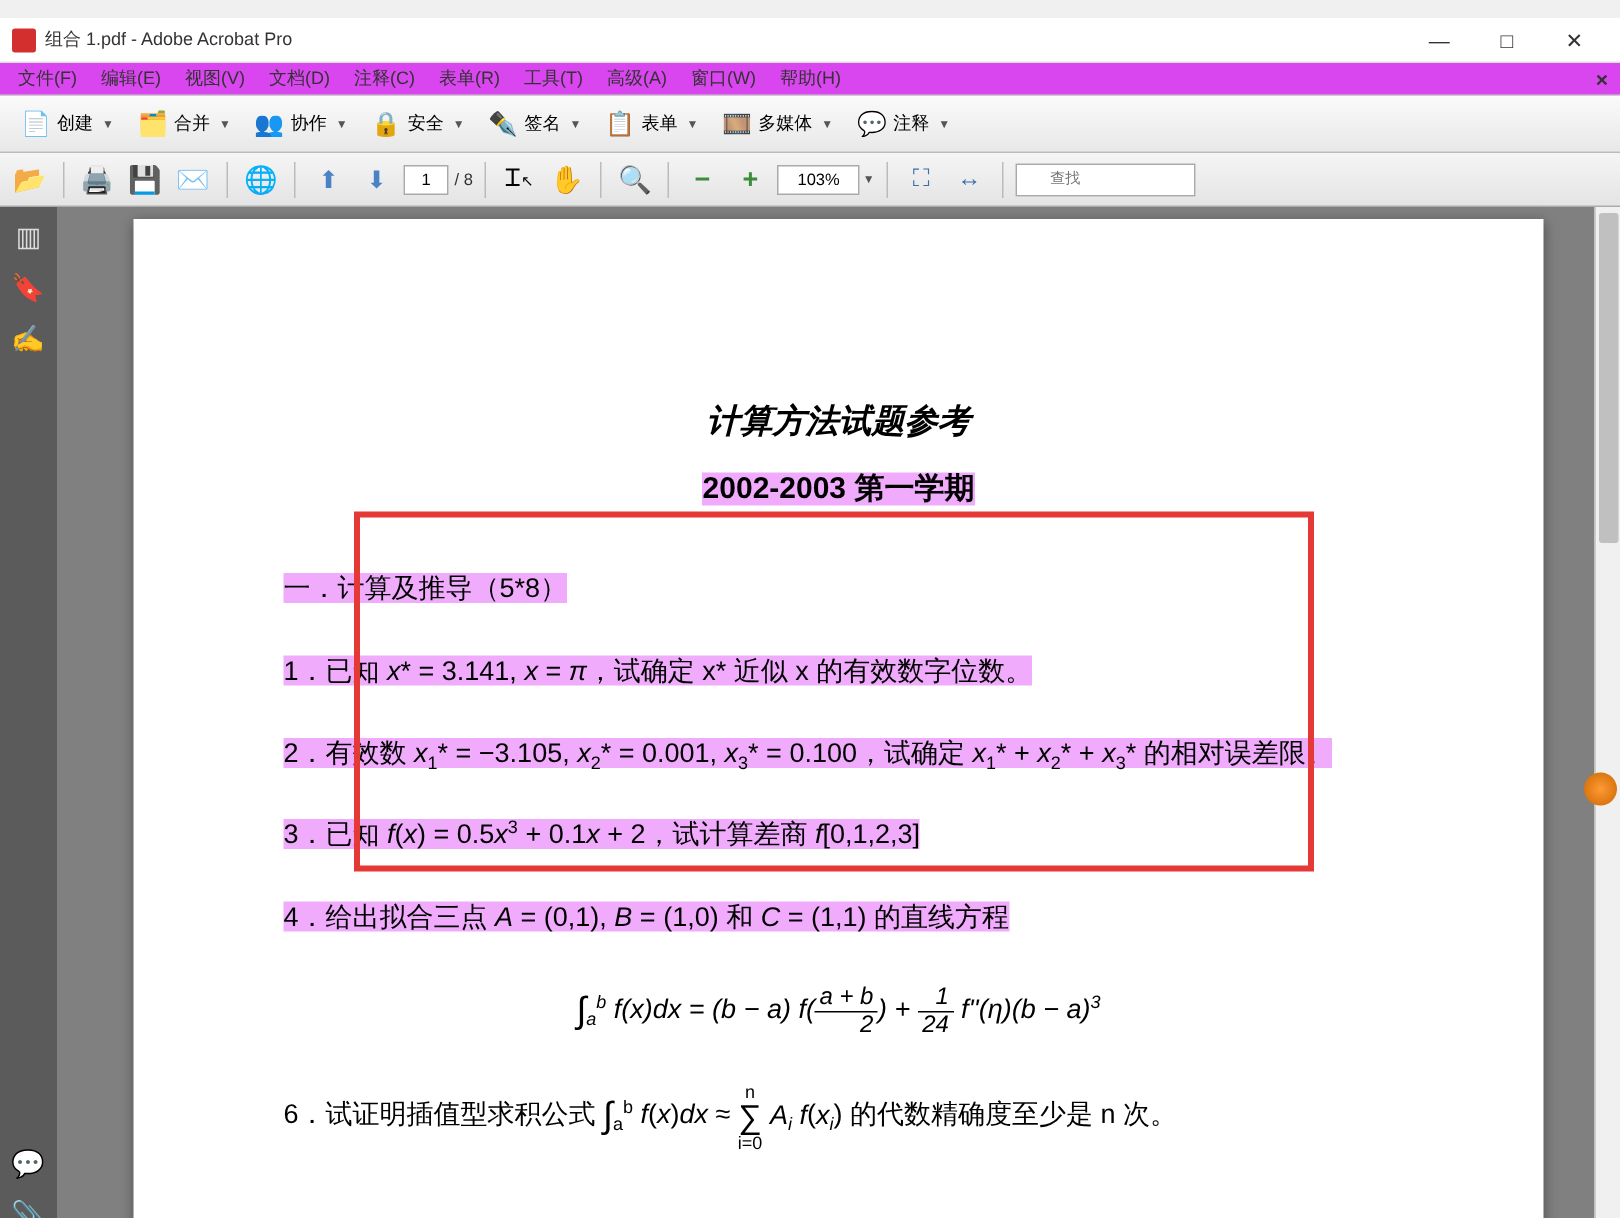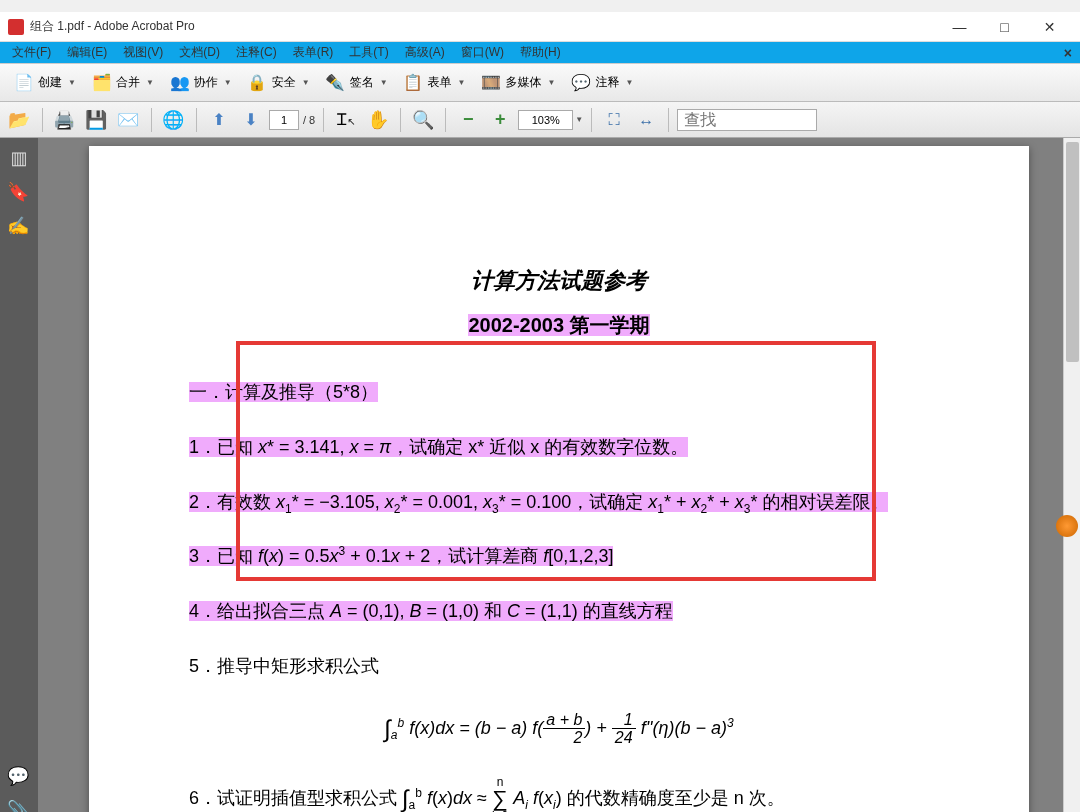--- a/index.html
+++ b/index.html
@@ -4,36 +4,36 @@
 <style>
 * { margin: 0; padding: 0; box-sizing: border-box; font-family: "Microsoft YaHei", "Segoe UI", sans-serif; }
 body { width: 1080px; height: 812px; background: #f0f0f0; overflow: hidden; position: relative; }
 
 .titlebar { height: 30px; background: #fff; display: flex; align-items: center; padding: 0 8px; border-bottom: 1px solid #ddd; margin-top: 12px; }
 .titlebar .app-icon { width: 16px; height: 16px; background: #d32f2f; margin-right: 6px; border-radius: 2px; }
 .titlebar .title { font-size: 12px; color: #333; flex: 1; }
 .titlebar .win-controls { display: flex; gap: 0; }
 .titlebar .win-btn { width: 45px; height: 28px; display: flex; align-items: center; justify-content: center; font-size: 14px; color: #333; cursor: pointer; }
 
-.menubar { height: 22px; background: #0ea5e9; display: flex; align-items: center; padding: 0 4px; border-bottom: 1px solid #ccc; position: relative; }
+.menubar { height: 22px; background: #d946ef; display: flex; align-items: center; padding: 0 4px; border-bottom: 1px solid #ccc; position: relative; }
 .menubar .menu-item { font-size: 12px; color: #333; padding: 2px 8px; cursor: pointer; }
 .menubar .menu-close { position: absolute; right: 8px; font-size: 14px; font-weight: bold; cursor: pointer; color: #333; }
 
 .toolbar1 { height: 38px; background: linear-gradient(#fafafa,#e8e8e8); display: flex; align-items: center; padding: 0 6px; border-bottom: 1px solid #bbb; }
 .tb-btn { display: flex; align-items: center; gap: 4px; padding: 3px 8px; font-size: 12px; cursor: pointer; border-radius: 2px; }
 .tb-icon { width: 20px; height: 20px; display: inline-flex; align-items: center; justify-content: center; font-size: 16px; }
 .tb-drop { font-size: 8px; color: #555; margin-left: 2px; }
 
 .toolbar2 { height: 36px; background: linear-gradient(#f5f5f5,#e4e4e4); display: flex; align-items: center; padding: 0 6px; border-bottom: 1px solid #aaa; gap: 4px; }
 .tbar-icon-btn { width: 28px; height: 28px; display: flex; align-items: center; justify-content: center; cursor: pointer; border-radius: 2px; }
 .tbar-sep { width: 1px; height: 24px; background: #bbb; margin: 0 4px; }
 .page-input { width: 30px; height: 20px; font-size: 11px; text-align: center; border: 1px solid #aaa; }
 .page-total { font-size: 11px; color: #333; }
 .zoom-display { width: 55px; height: 20px; font-size: 11px; border: 1px solid #aaa; text-align: center; background: #fff; display: flex; align-items: center; justify-content: center; }
-.find-input { width: 140px; height: 22px; font-size: 16px; border: 1px solid #aaa; padding: 0 6px; background: #fff; }
+.find-input { width: 120px; height: 22px; font-size: 10px; border: 1px solid #aaa; padding: 0 22px; background: #fff; }
 
 .workspace { display: flex; height: calc(812px - 30px - 22px - 38px - 36px); }
 .left-panel { width: 38px; background: #5b5b5b; display: flex; flex-direction: column; align-items: center; padding-top: 6px; gap: 6px; }
 .panel-icon { width: 28px; height: 28px; display: flex; align-items: center; justify-content: center; color: #ddd; cursor: pointer; font-size: 18px; border-radius: 2px; }
 .panel-spacer { flex: 1; }
 
 .doc-area { flex: 1; background: #808080; position: relative; overflow: hidden; }
 .doc-page { position: absolute; left: 50%; transform: translateX(-50%); top: 8px; width: 940px; min-height: 1200px; background: #fff; box-shadow: 0 2px 8px rgba(0,0,0,0.4); padding: 120px 100px 40px 100px; }
 .doc-title { text-align: center; font-size: 22px; font-weight: bold; font-family: "SimSun", serif; margin-bottom: 16px; font-style: italic; }
 .doc-subtitle { text-align: center; font-size: 20px; font-weight: bold; font-family: "SimSun", serif; margin-bottom: 30px; }
@@ -227,21 +227,20 @@
         </div>
 
         <div class="line">
           <span class="hl"><span>3．已知 </span><i>f</i>(<i>x</i>)</span><span class="hl"> = 0.5<i>x</i><span class="sup">3</span> + 0.1<i>x</i> + 2，试计算差商 <i>f</i>[0,1,2,3]</span>
         </div>
 
         <div class="line">
           <span class="hl">4．给出拟合三点 <i>A</i> = (0,1), <i>B</i> = (1,0) 和 <i>C</i> = (1,1) 的直线方程</span>
         </div>
 
-        <div class="line">5．推导中矩形求积公式</div>
         <div class="line" style="text-align:center;font-style:italic">
           <span class="integral">∫</span><span class="sub">a</span><span class="sup">b</span> f(x)dx = (b − a) f(<span class="frac"><span class="n">a + b</span><span class="d">2</span></span>) + <span class="frac"><span class="n">1</span><span class="d">24</span></span> f''(η)(b − a)<span class="sup">3</span>
         </div>
 
         <div class="line">
           <span>6．试证明插值型求积公式 </span><span class="integral" style="font-style:italic">∫</span><span class="sub">a</span><span class="sup">b</span> <i>f</i>(<i>x</i>)<i>dx</i> ≈ <span class="sum"><span class="top">n</span><span class="mid">∑</span><span class="bot">i=0</span></span> <i>A<span class="sub">i</span> f</i>(<i>x<span class="sub">i</span></i>)<span> 的代数精确度至少是 n 次。</span>
         </div>
 
       </div>
     </div>

